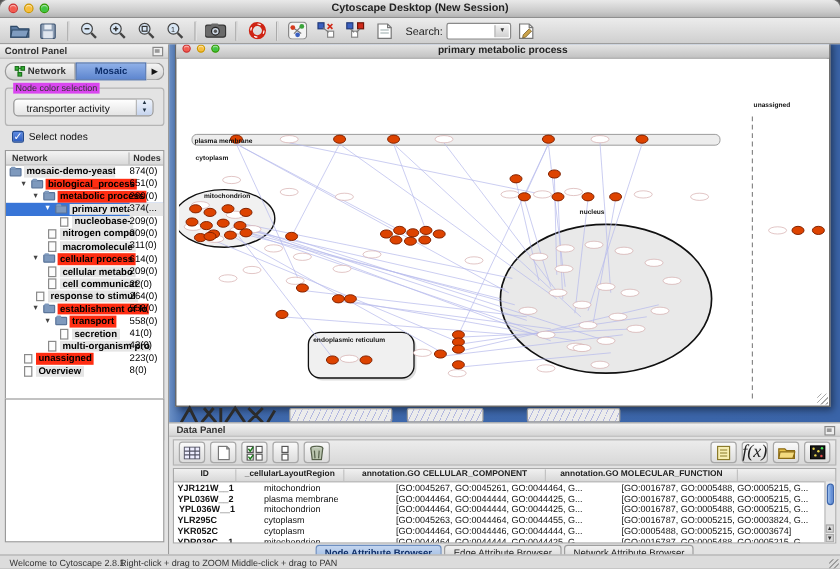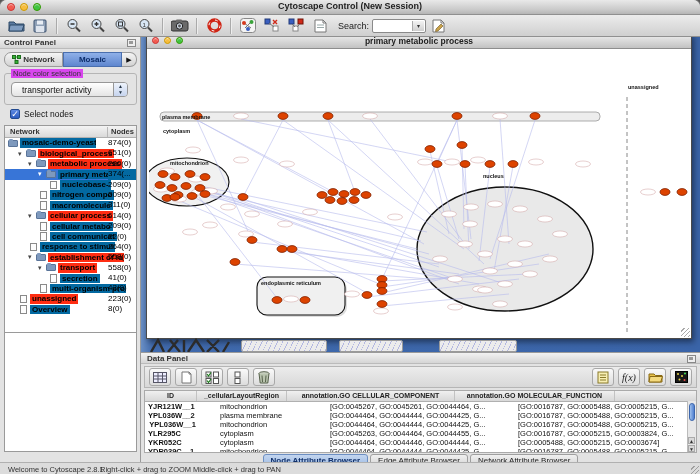--- a/index.html
+++ b/index.html
@@ -53,21 +53,21 @@
   .th-nodes{position:absolute;left:102px;top:1px;border-left:1px solid #b8b8b8;padding-left:3px;height:10px;}
   .trow{position:relative;height:10.4px;display:flex;align-items:center;font-size:8px;white-space:nowrap;}
   .trow.sel{background:#3875d7;}
   .tsp{display:inline-block;height:1px;flex:none;}
   .texp{font-size:7px;color:#444;width:8px;flex:none;line-height:8px;}
   .trow.sel .texp{color:#fff;}
   .tfolder{width:10px;height:7px;background:#7e99bd;border:1px solid #5a7499;border-radius:1px;position:relative;flex:none;margin-right:2px;box-sizing:border-box;}
   .tfolder:before{content:"";position:absolute;left:0;top:-2px;width:4px;height:2px;background:#7e99bd;border-radius:1px 1px 0 0;}
   .tdoc{width:7px;height:8.5px;background:#fdfdfd;border:1px solid #8a8a8a;flex:none;margin:0 3px 0 2px;box-sizing:border-box;}
   .tlabel{font-weight:bold;color:#000;padding:0 2px;line-height:9.5px;overflow:hidden;max-width:72px;}
-  .hl-green{background:#0369a1;}
+  .hl-green{background:#e5e5e5;}
   .hl-red{background:#ff2d12;}
   .tcount{position:absolute;left:103px;top:0;width:29px;color:#000;line-height:10.4px;overflow:hidden;}
   .birdseye{position:absolute;left:4px;top:295px;width:133px;height:120px;background:#fff;border:1px solid #9a9a9a;box-sizing:border-box;}
   
   .desktop{position:absolute;left:141px;top:37px;width:559px;height:315px;
     background:linear-gradient(90deg,#6a8fc4,#3f69ac 12px,#3a64a8);overflow:hidden;}
   .netwin{position:absolute;left:5px;top:-4px;width:546px;height:306px;background:#fff;border:1px solid #4a4a4a;
     box-shadow:2px 3px 6px rgba(0,0,0,.45);box-sizing:border-box;}
   .nw-title{height:14px;background:linear-gradient(#efefef,#c2c2c2);border-bottom:1px solid #8d8d8d;position:relative;}
   .nw-title .t{position:absolute;left:0;top:2px;width:100%;text-align:center;font-size:8.5px;font-weight:bold;color:#222;}
@@ -81,21 +81,21 @@
   .scrib{position:absolute;left:8px;top:-2px;}
   
   .dpanel{position:absolute;left:141px;top:352px;width:559px;height:110px;background:#e2e2e2;border-top:1px solid #9a9a9a;box-sizing:border-box;}
   .dp-head{position:absolute;left:0;top:0;width:100%;height:11px;background:linear-gradient(#f2f2f2,#d5d5d5);
     border-bottom:1px solid #bbb;font-size:8px;font-weight:bold;color:#333;padding-left:6px;line-height:11px;box-sizing:border-box;}
   .dp-toolbar{position:absolute;left:3px;top:13px;width:553px;height:22px;background:linear-gradient(#ececec,#d8d8d8);
     border:1px solid #b5b5b5;display:flex;align-items:center;box-sizing:border-box;}
   .dbtn{width:22px;height:18px;border:1px solid #a8a8a8;border-radius:3px;background:linear-gradient(#fafafa,#dcdcdc);
     margin-left:4px;display:flex;align-items:center;justify-content:center;box-sizing:border-box;}
   .dsp{flex:1;}
-  .fx{font-family:"Liberation Serif",serif;font-style:italic;font-size:10px;color:#222;text-align:center;}
+  .fx{font-family:"Liberation Serif",serif;font-style:italic;font-size:15px;color:#222;text-align:center;}
   .dp-table{position:absolute;left:3px;top:37px;width:553px;height:63px;background:#fff;border:1px solid #aaa;box-sizing:border-box;overflow:hidden;}
   .dp-headrow{display:flex;height:10px;background:linear-gradient(#f0f0f0,#d8d8d8);border-bottom:1px solid #b0b0b0;}
   .dpcol{font-size:7px;font-weight:bold;color:#222;text-align:center;border-right:1px solid #c2c2c2;
     overflow:hidden;white-space:nowrap;line-height:10px;flex:none;box-sizing:border-box;}
   .dprow{display:flex;height:9px;gap:20px;}
   .dpcell{font-size:7.5px;color:#111;line-height:9px;white-space:nowrap;overflow:hidden;flex:none;box-sizing:border-box;padding-left:3px;}
   .dpcell.c0{font-weight:bold;}
   .dp-vscroll{position:absolute;right:0;top:10px;width:9px;height:52px;background:#e8e8e8;border-left:1px solid #bbb;box-sizing:border-box;}
   .vthumb{position:absolute;left:1px;top:2px;width:6px;height:18px;border-radius:3px;background:linear-gradient(90deg,#9fc0ec,#4f7fd0);border:1px solid #3c66ad;box-sizing:border-box;}
   .varr{position:absolute;right:1px;width:7px;height:7px;font-size:5px;line-height:7px;text-align:center;color:#333;background:#d8d8d8;border:1px solid #aaa;box-sizing:border-box;}
@@ -114,21 +114,21 @@
 <body>
 
 <div id="app">
 
   <div class="titlebar">
     <div class="lights">
       <span class="light l-red"></span>
       <span class="light l-yel"></span>
       <span class="light l-grn"></span>
     </div>
-    <span class="apptitle">Cytoscape Control (New Session)</span>
+    <span class="apptitle">Cytoscape Desktop (New Session)</span>
   </div>
 
   <div class="toolbar">
     <span style="width:4px"></span>
     <span class="tbtn">
       <svg width="17" height="13">
           <path d="M1 3 h5 l2 2 h8 v7 h-15 z" fill="#5b7aa0" stroke="#2f4a68"></path>
           <path d="M2 6 h14 l-2 6 h-13 z" fill="#7f9cc0" stroke="#2f4a68"></path>
         </svg>
     </span>

